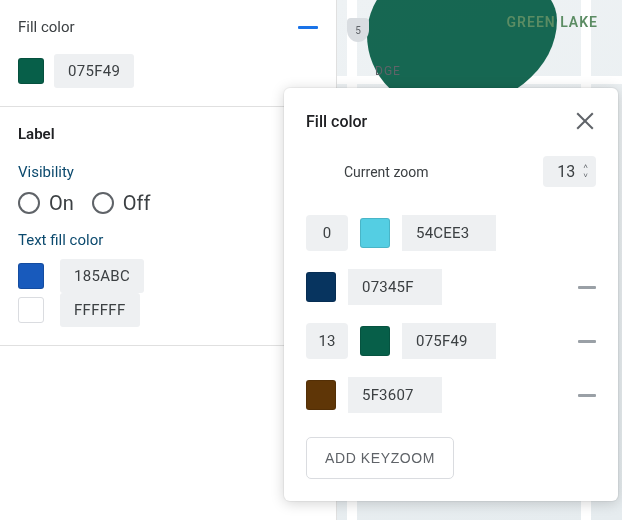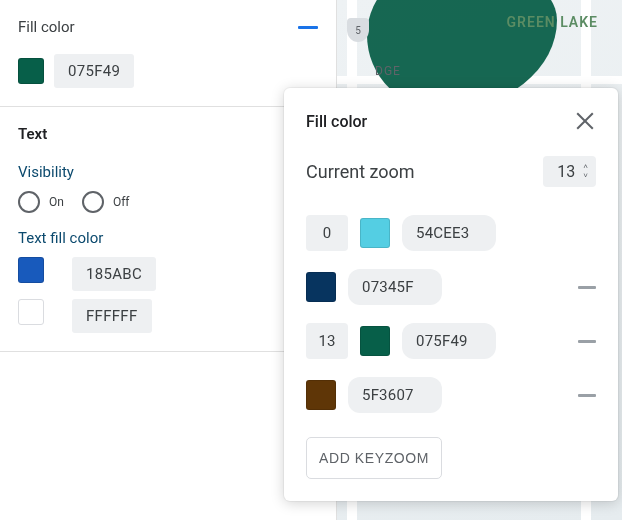--- a/index.html
+++ b/index.html
@@ -98,27 +98,26 @@
       align-items: center;
       gap: 9px;
       cursor: pointer;
     }
     .radio-circle {
       width: 22px;
       height: 22px;
       border: 2px solid #5f6368;
       border-radius: 50%;
     }
-    .radio-text { font-size: 12px; color: #3c4043; }
+    .radio-text { font-size: 20px; color: #3c4043; }
 
     .inline-color-row {
       display: flex;
-      align-items: flex-start;
-      gap: 28px;
-      margin-top: 8px;
+      align-items: center;
+      gap: 16px;
     }
 
     
     .map-area {
       position: absolute;
       left: 337px;
       top: 0;
       right: 0;
       bottom: 0;
       background: linear-gradient(160deg, #eef2f4 0%, #e6ecef 100%);
@@ -211,22 +210,23 @@
     .close-x::before { transform: rotate(45deg); }
     .close-x::after { transform: rotate(-45deg); }
 
     .zoom-row {
       display: flex;
       align-items: center;
       justify-content: space-between;
       margin-bottom: 28px;
     }
     .zoom-label {
-      font-size: 18px;
-      color: #3c4043;
+      font-size: 14px;
+      color: #3c4043;
+      margin-left: 38px;
     }
     .zoom-stepper {
       display: flex;
       align-items: stretch;
       background: #eef0f2;
       border-radius: 4px;
       padding: 6px 8px 6px 14px;
       gap: 8px;
     }
     .zoom-value {
@@ -262,40 +262,40 @@
       color: #3c4043;
     }
     .kz-swatch {
       width: 30px;
       height: 30px;
       border-radius: 3px;
       border: 1px solid rgba(0,0,0,0.12);
     }
     .kz-hex {
       background: #eef0f2;
-      border-radius: 12px;
+      border-radius: 0;
       padding: 9px 14px;
       font-size: 15px;
       color: #3c4043;
       min-width: 94px;
       letter-spacing: 0.2px;
     }
     .kz-remove {
       margin-left: auto;
       width: 18px;
       height: 3px;
       background: #9aa0a6;
       border-radius: 1px;
     }
 
     .add-btn {
       margin-top: 6px;
       border: 1px solid #dadce0;
       background: #fff;
-      padding: 12px 12px;
+      padding: 12px 18px;
       border-radius: 5px;
       font-size: 14px;
       font-weight: 500;
       letter-spacing: 0.6px;
       color: #5f6368;
       cursor: pointer;
     }
   </style>
 </head>
 <body>
@@ -308,21 +308,21 @@
   </div>
 
   <div class="color-row">
     <span class="swatch" style="background:#075F49"></span>
     <span class="hex-badge">075F49</span>
   </div>
 
   <hr class="divider">
 
   <div class="section-block">
-    <h4>Text</h4>
+    <h4>Label</h4>
 
     <div class="field-label">Visibility</div>
     <div class="radio-row">
       <label class="radio">
         <span class="radio-circle"></span>
         <span class="radio-text">On</span>
       </label>
       <label class="radio">
         <span class="radio-circle"></span>
         <span class="radio-text">Off</span>

